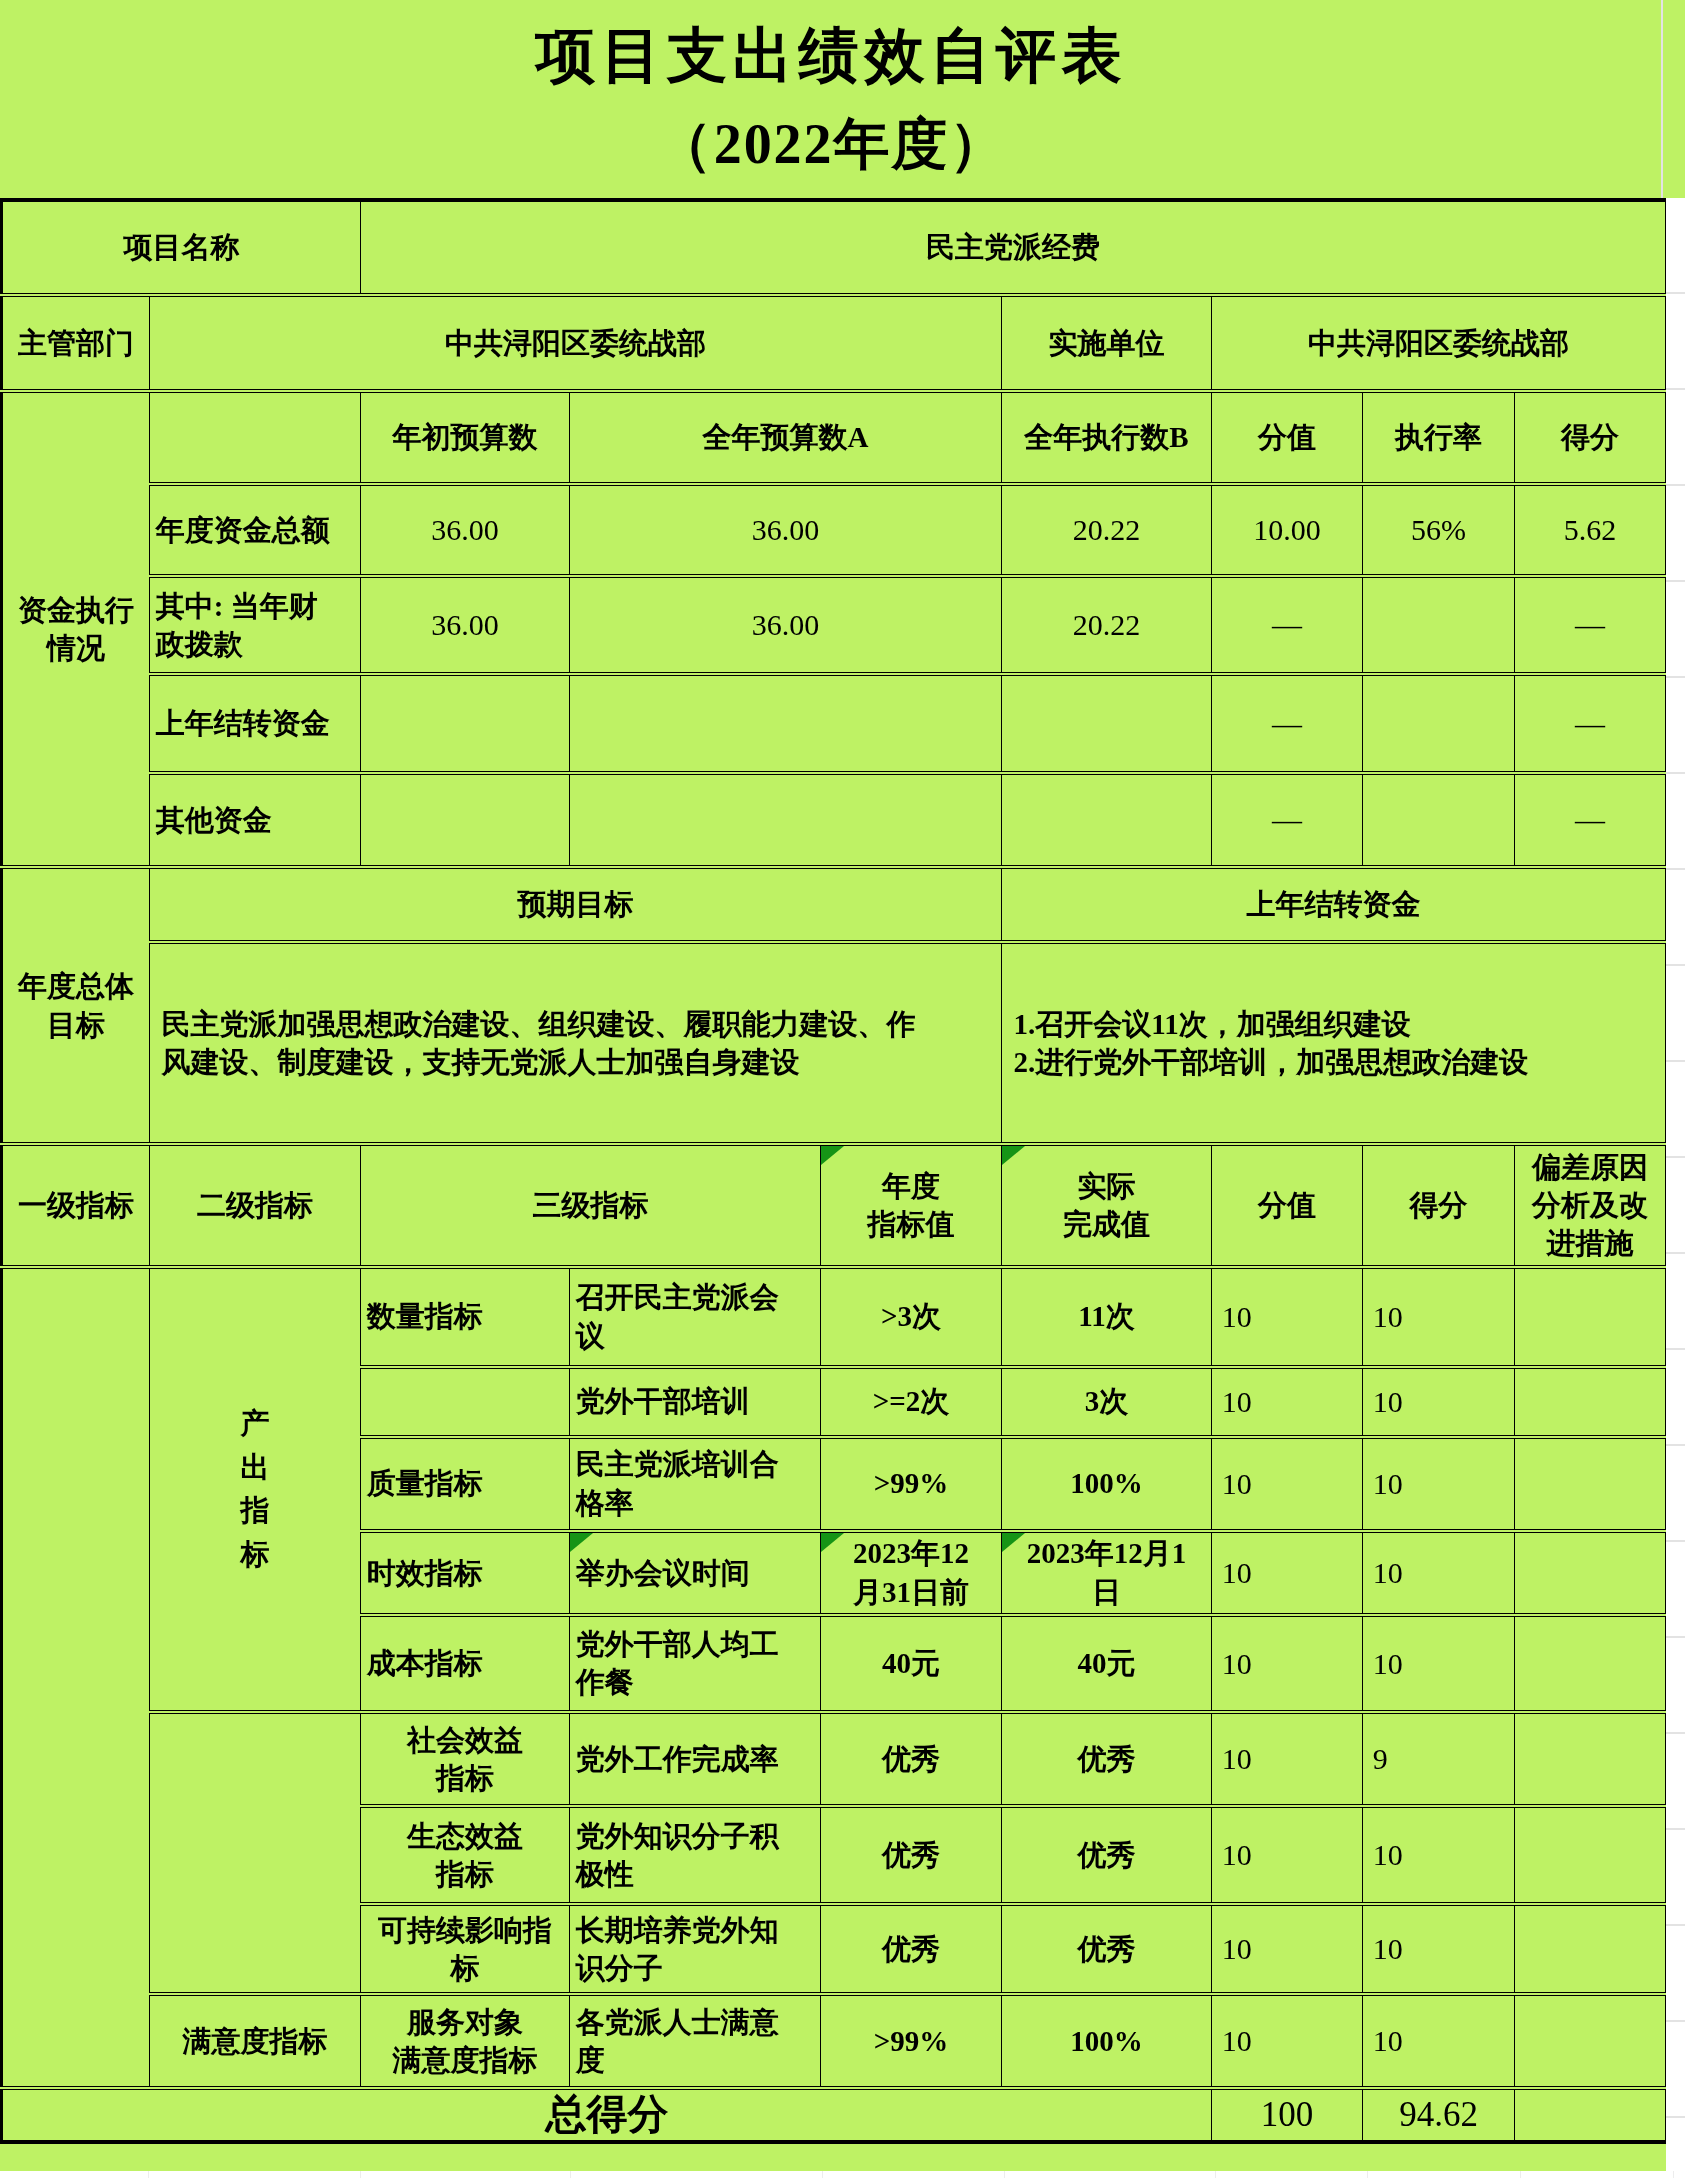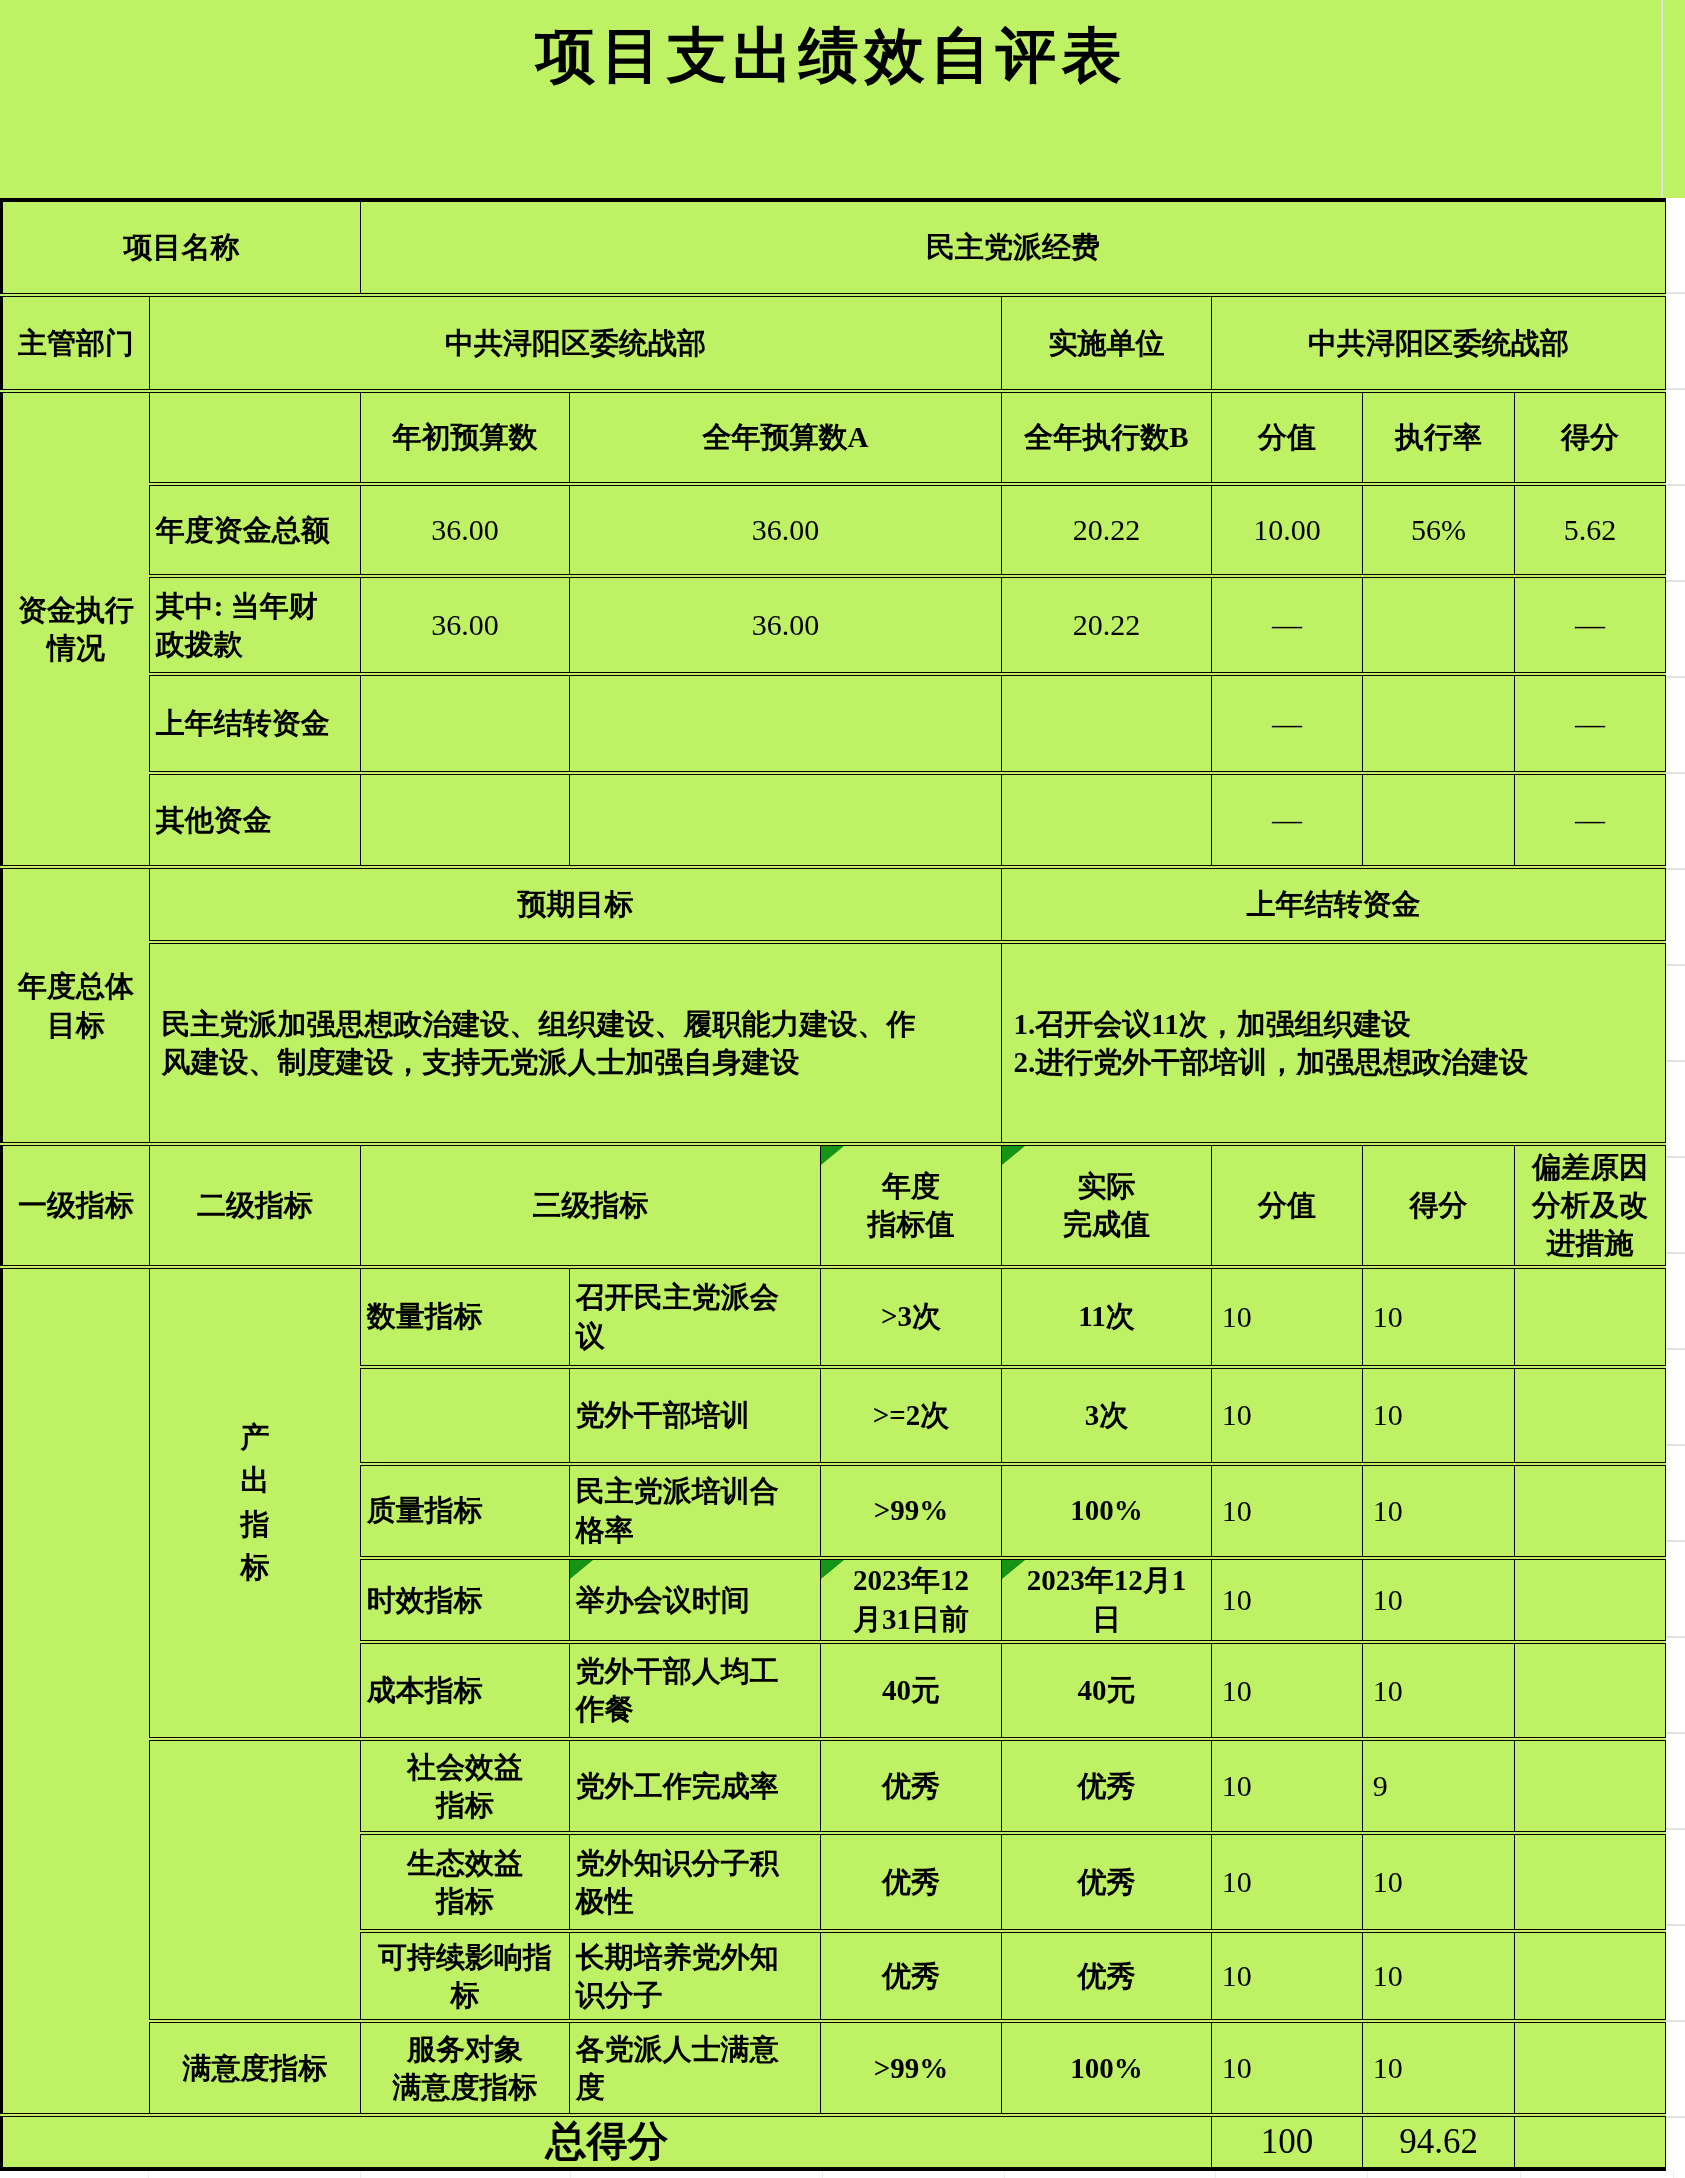--- a/index.html
+++ b/index.html
@@ -36,20 +36,21 @@
 </head>
 <body>
 
 <div class="page">
 
   <div class="vline-title"></div>
   <div class="right-margin"></div>
 
   <div class="title-block">
     <div class="title-line1">项目支出绩效自评表</div>
+    <div class="title-line2">（2022年度）</div>
   </div>
 
   <table class="sheet">
     <colgroup>
       <col style="width:148px">
         <col style="width:211px">
         <col style="width:209px">
       <col style="width:251px">
         <col style="width:181px">
         <col style="width:210px">
@@ -161,21 +162,21 @@
       <td class="left">数量指标</td>
       <td class="left">召开民主党派会
 议</td>
       <td>&gt;3次</td>
       <td>11次</td>
       <td class="numleft">10</td>
       <td class="numleft">10</td>
       <td></td>
     </tr>
 
-    <tr style="height:97px">
+    <tr style="height:70px">
       <td class="left"></td>
       <td class="left">党外干部培训</td>
       <td>&gt;=2次</td>
       <td>3次</td>
       <td class="numleft">10</td>
       <td class="numleft">10</td>
       <td></td>
     </tr>
 
     <tr style="height:94px">

